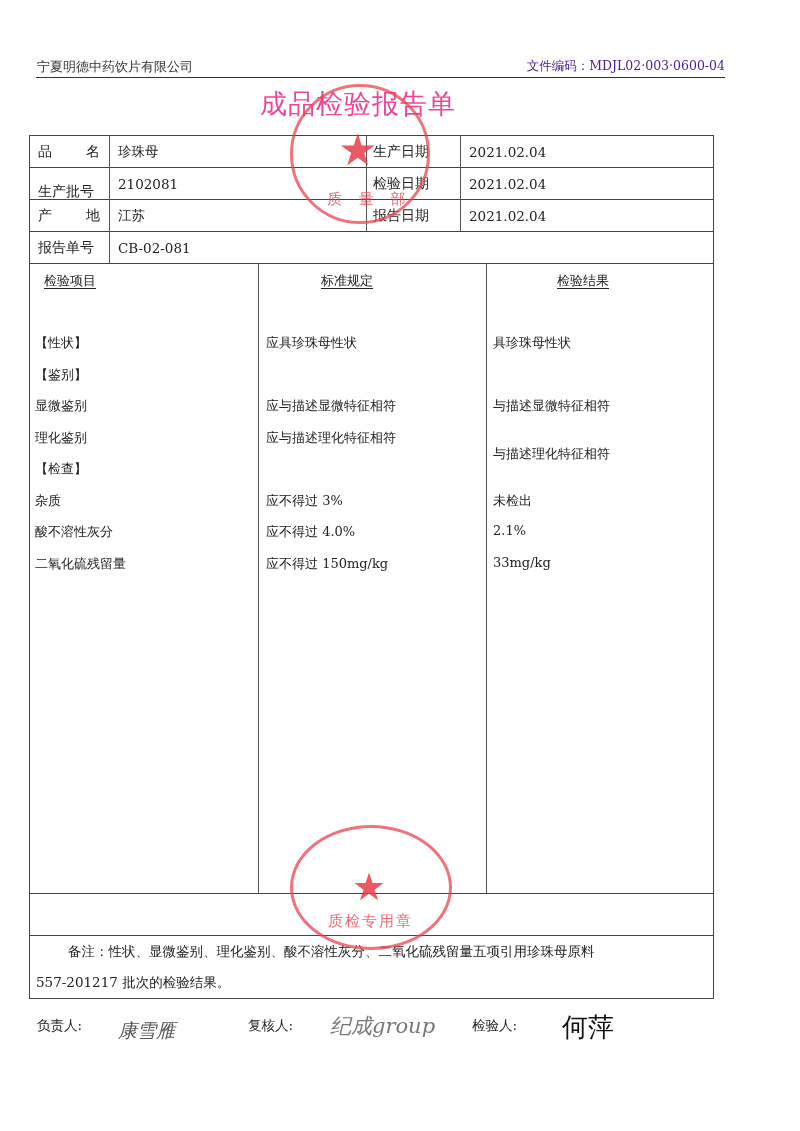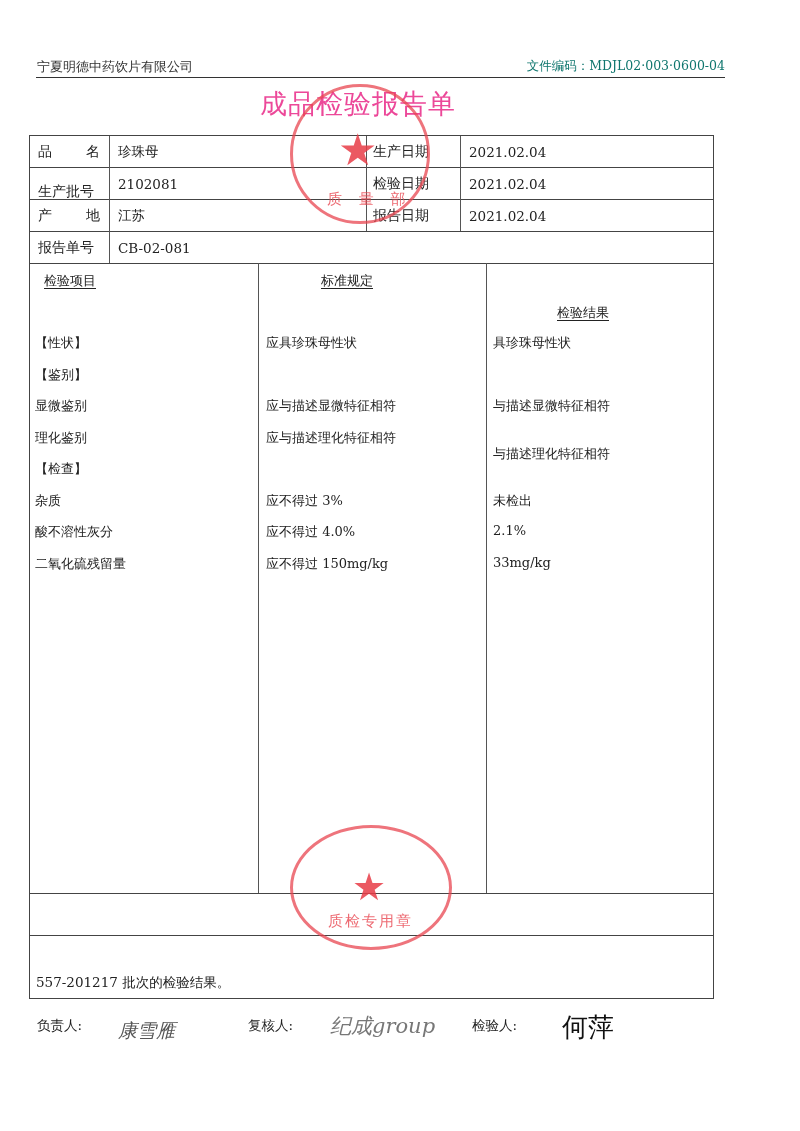--- a/index.html
+++ b/index.html
@@ -1,20 +1,20 @@
 <!DOCTYPE html>
 <html><head>
 <meta charset="utf-8">
 <style>
   html, body { margin:0; padding:0; background:#fff; }
   body { width:800px; height:1131px; position:relative; overflow:hidden;
          font-family:"DejaVu Serif","Liberation Serif",serif; color:#222; }
   .abs { position:absolute; }
   .hdr-left { left:37px; top:58px; font-size:13px; color:#333; }
-  .hdr-right { right:75px; top:58px; font-size:12.5px; color:#0f766e; }
+  .hdr-right { right:75px; top:58px; font-size:12.5px; color:#4c1d95; }
   .hdr-rule { left:36px; top:77px; width:689px; height:0; border-top:1.3px solid #333; }
   .title { left:0; width:716px; top:86px; text-align:center; font-size:27px; color:#ec4899;
            font-family:"DejaVu Sans","Liberation Sans",sans-serif; letter-spacing:1px; }
   .tbl { left:29px; top:135px; width:685px; height:864px; border:1.3px solid #444; box-sizing:border-box; }
   .hl { position:absolute; height:0; border-top:1.2px solid #444; }
   .vl { position:absolute; width:0; border-left:1.2px solid #555; }
   .cell { position:absolute; font-size:13.5px; color:#222; white-space:nowrap; }
   .lbl { font-size:14px; }
   .spread { display:flex; justify-content:space-between; width:62px; }
   .u { text-decoration:underline; text-underline-offset:3px; font-size:13px; }
@@ -75,21 +75,21 @@
   </div>
   <div class="cell" style="left:88px; top:71px;">江苏</div>
   <div class="cell lbl" style="left:343px; top:71px;">报告日期</div>
   <div class="cell" style="left:439px; top:72px;">2021.02.04</div>
 
   <div class="cell lbl" style="left:8px; top:103px;">报告单号</div>
   <div class="cell" style="left:88px; top:104px;">CB-02-081</div>
 
   <div class="cell u" style="left:14px; top:136px;">检验项目</div>
   <div class="cell u" style="left:291px; top:136px;">标准规定</div>
-  <div class="cell u" style="left:527px; top:136px;margin-top:32px;">检验结果</div>
+  <div class="cell u" style="left:527px; top:136px;">检验结果</div>
 
   <div class="cell item" style="left:5px; top:198px;">【性状】</div>
   <div class="cell item" style="left:236px; top:198px;">应具珍珠母性状</div>
   <div class="cell item" style="left:463px; top:198px;">具珍珠母性状</div>
 
   <div class="cell item" style="left:5px; top:230px;text-align:center;">【鉴别】</div>
 
   <div class="cell item" style="left:5px; top:261px;">显微鉴别</div>
   <div class="cell item" style="left:236px; top:261px;">应与描述显微特征相符</div>
   <div class="cell item" style="left:463px; top:261px;">与描述显微特征相符</div>
@@ -106,20 +106,21 @@
 
   <div class="cell item" style="left:5px; top:387px;">酸不溶性灰分</div>
   <div class="cell item" style="left:236px; top:387px;">应不得过 4.0%</div>
   <div class="cell item" style="left:463px; top:387px;">2.1%</div>
 
   <div class="cell item" style="left:5px; top:419px;">二氧化硫残留量</div>
   <div class="cell item" style="left:236px; top:419px;">应不得过 150mg/kg</div>
   <div class="cell item" style="left:463px; top:419px;">33mg/kg</div>
 
 
+  <div class="cell remark" style="left:38px; top:807px;">备注：性状、显微鉴别、理化鉴别、酸不溶性灰分、二氧化硫残留量五项引用珍珠母原料</div>
   <div class="cell remark" style="left:6px; top:838px;">557-201217 批次的检验结果。</div>
 </div>
 
 <div class="stamp" style="left:290px; top:84px; width:140px; height:140px;"></div>
 <div class="stamp-star" style="left:338px; top:128px; font-size:44px;">★</div>
 <div class="stamp-text" style="left:327px; top:190px; letter-spacing:6px;">质 量 部</div>
 
 <div class="stamp" style="left:290px; top:825px; width:162px; height:125px;"></div>
 <div class="stamp-star" style="left:352px; top:868px; font-size:38px;">★</div>
 <div class="stamp-text" style="left:328px; top:912px; letter-spacing:2px;">质检专用章</div>

